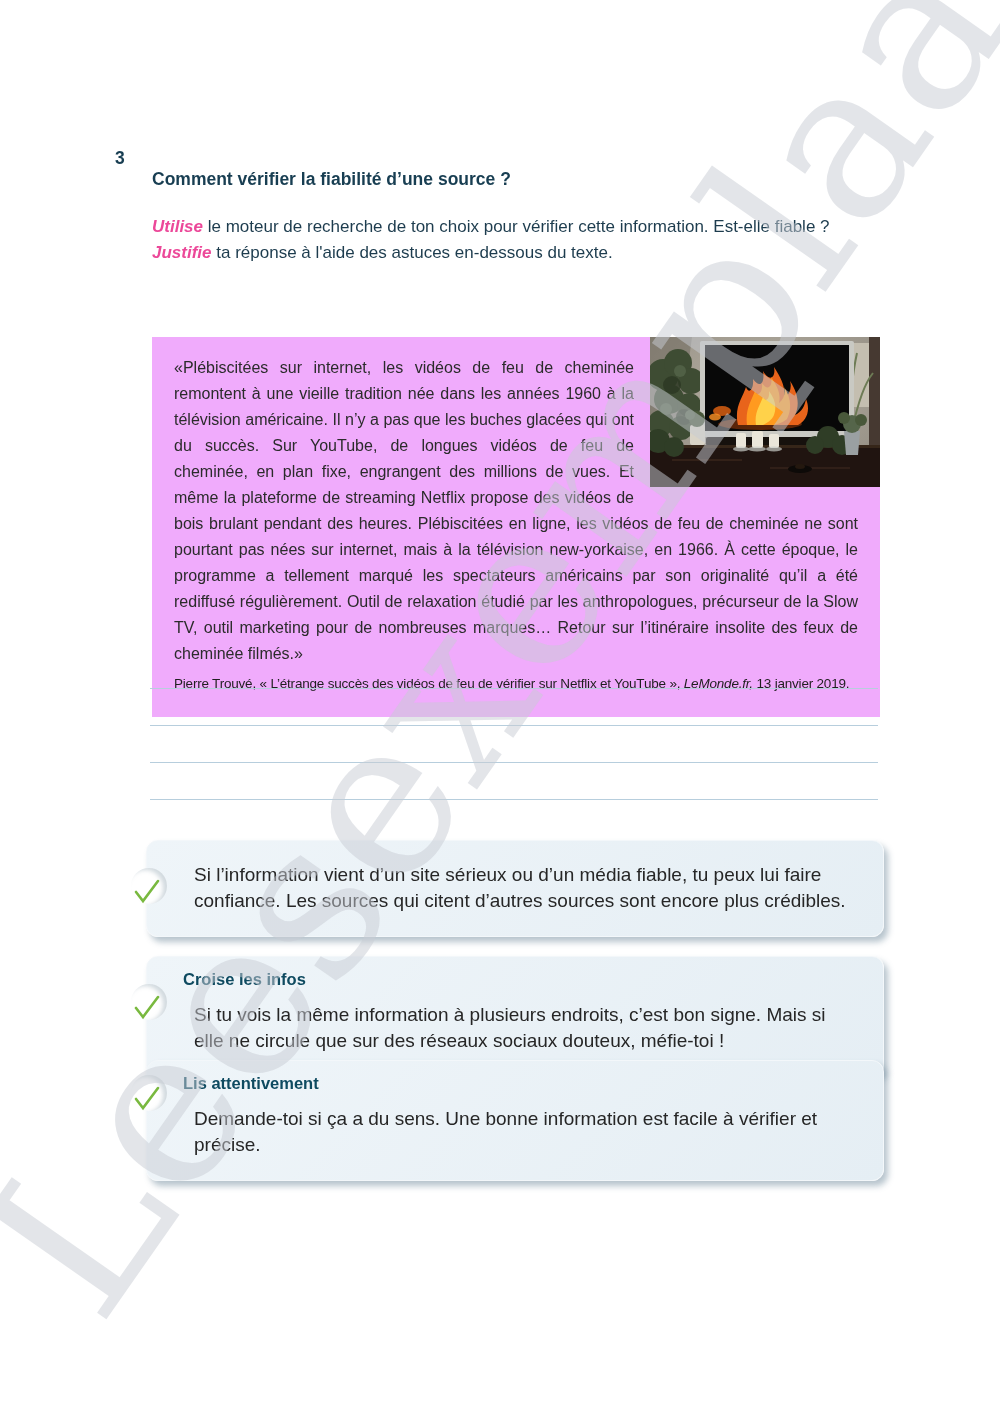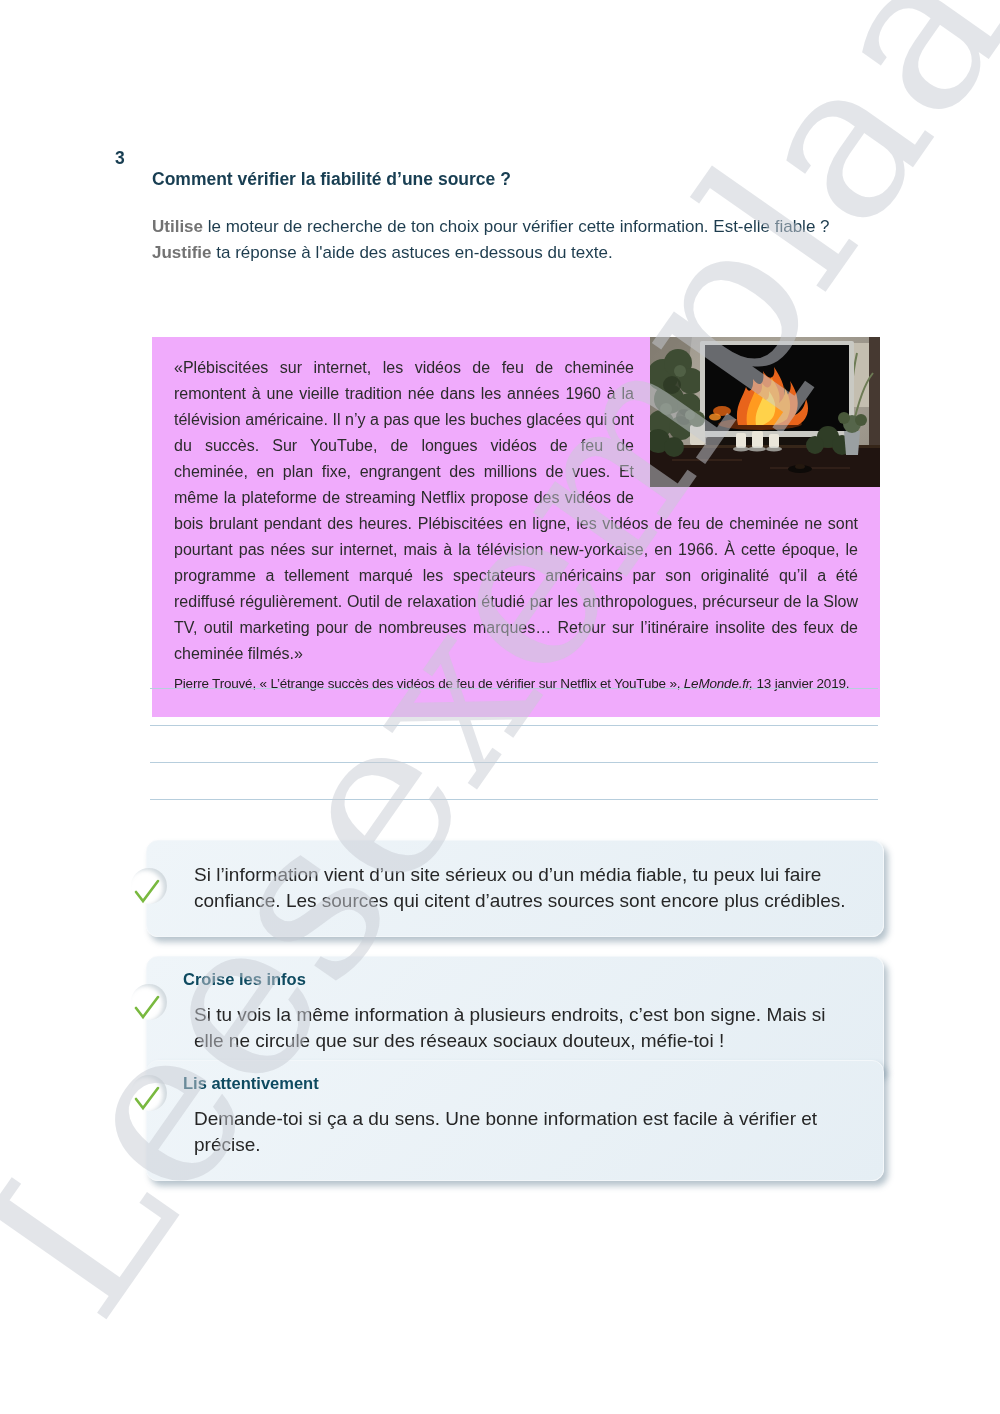--- a/index.html
+++ b/index.html
@@ -16,21 +16,21 @@
     transform-origin:0 150px;transform:rotate(-55deg);
     font-family:"DejaVu Serif","Liberation Serif",serif;
     font-size:218px;white-space:nowrap;color:rgba(199,203,212,0.5);
     z-index:30;pointer-events:none;letter-spacing:2px;
   }
 
   
   .ex-num{position:absolute;left:115px;top:148px;font-size:17.5px;font-weight:bold;color:#183e52;}
   .ex-title{position:absolute;left:152px;top:148px;font-size:17.5px;font-weight:bold;color:#183e52;}
   .ex-instruction{position:absolute;left:152px;top:172px;width:706px;font-size:17px;line-height:26px;color:#1d3c4e;}
-  .ex-instruction b{color:#737373;}
+  .ex-instruction b{color:#ec4899;font-style:italic;}
 
   
   .quote-block{
     position:absolute;left:152px;top:243px;width:728px;box-sizing:border-box;
     background:#f0abfc;padding:18px 22px 24px 22px;
   }
   .quote-photo{
     float:right;width:230px;height:150px;margin:-18px -22px 12px 16px;
     display:block;
   }

